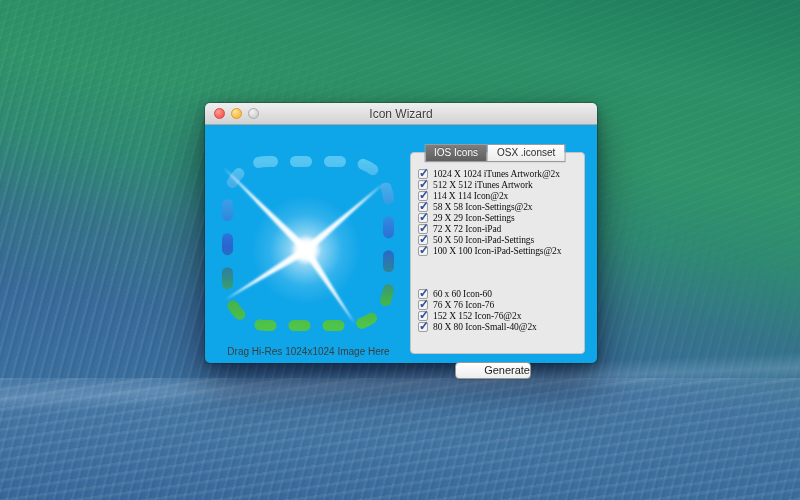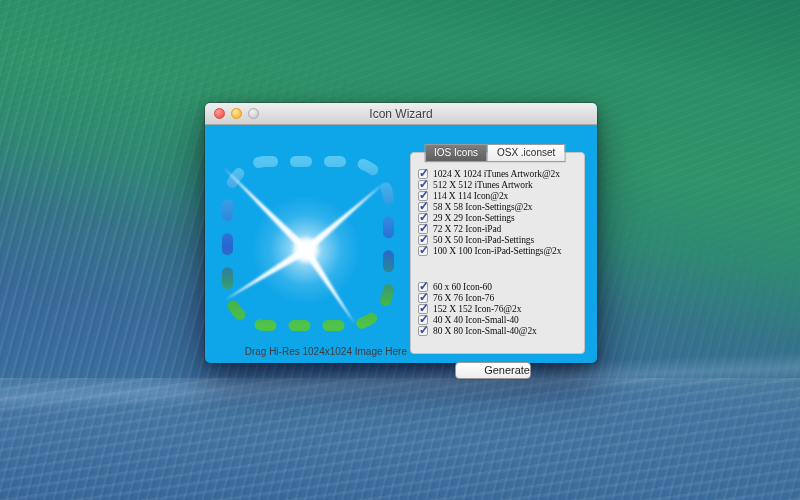--- a/index.html
+++ b/index.html
@@ -43,37 +43,37 @@
   .lights{position:absolute;left:9px;top:5px;display:flex;gap:6px;}
   .light{width:11px;height:11px;border-radius:50%;box-sizing:border-box;}
   .light.close{background:radial-gradient(circle at 35% 30%, #ff9d96,#f75e57 70%);border:1px solid #d94a43;}
   .light.min{background:radial-gradient(circle at 35% 30%, #ffe4a3,#fcbb41 70%);border:1px solid #d9a026;}
   .light.zoom{background:radial-gradient(circle at 35% 30%, #f2f2f2,#cfcfcf 75%);border:1px solid #ababab;}
 
   .content{position:absolute;left:0;right:0;top:22px;bottom:0;border-radius:0 0 5px 5px;}
 
   
   .dropzone{position:absolute;left:13px;top:27px;width:181px;height:184px;}
-  .caption{position:absolute;left:5px;top:221px;width:197px;text-align:right;
+  .caption{position:absolute;left:5px;top:221px;width:197px;text-align:center;
     font-size:10px;color:#3d3d3d;white-space:nowrap;}
 
   
   .tabbox{position:absolute;left:205px;top:27px;width:175px;height:202px;
     background:#e9e9e9;border:1px solid #c3c3c3;border-radius:4px;box-sizing:border-box;}
   .tabs{position:absolute;top:-9px;left:50%;transform:translateX(-52%);
     display:flex;border:1px solid #9b9b9b;border-radius:0;overflow:hidden;
     box-shadow:0 1px 1px rgba(0,0,0,0.12);}
   .tab{height:16px;line-height:16px;padding:0 9px;font-size:10px;color:#2b2b2b;
     background:linear-gradient(#fdfdfd,#ececec);white-space:nowrap;}
   .tab + .tab{border-left:1px solid #9b9b9b;}
   .tab.selected{background:linear-gradient(#7e7e7e,#5f5f5f);color:#fff;
     text-shadow:0 -1px 0 rgba(0,0,0,0.3);}
 
   .rows{position:absolute;left:0;right:0;top:15px;}
-  .rows.group2{top:128px;}
+  .rows.group2{top:135px;}
   .row{display:flex;align-items:center;height:11px;padding-left:7px;font-family:Liberation Serif, serif;}
   .cb{position:relative;width:10px;height:10px;margin-right:5px;flex:none;
     border:1px solid #9e9e9e;border-radius:2px;box-sizing:border-box;
     background:linear-gradient(#ffffff,#f1f1f1);
     box-shadow:inset 0 1px 1px rgba(0,0,0,0.08);}
   .row.checked .cb::after{content:"\2713";position:absolute;left:0px;top:-4px;
     font-size:12px;font-weight:bold;color:#31529e;text-shadow:0 0 1px rgba(49,82,158,0.4);}
   .row-label{font-size:9.5px;color:#0c0c0c;white-space:nowrap;letter-spacing:-0.1px;}
 
   
@@ -196,24 +196,20 @@
             <div class="row checked">
               <span class="cb"></span>
               <span class="row-label">76 X 76 Icon-76</span>
             </div>
             <div class="row checked">
               <span class="cb"></span>
               <span class="row-label">152 X 152 Icon-76@2x</span>
             </div>
             <div class="row checked">
               <span class="cb"></span>
-              <span class="row-label">40 X 40 Icon-Small-40</span>
-            </div>
-            <div class="row checked">
-              <span class="cb"></span>
               <span class="row-label">80 X 80 Icon-Small-40@2x</span>
             </div>
           </div>
       </div>
 
       <div class="gen-btn">Generate</div>
     </div>
   </div>
 </div>
 

